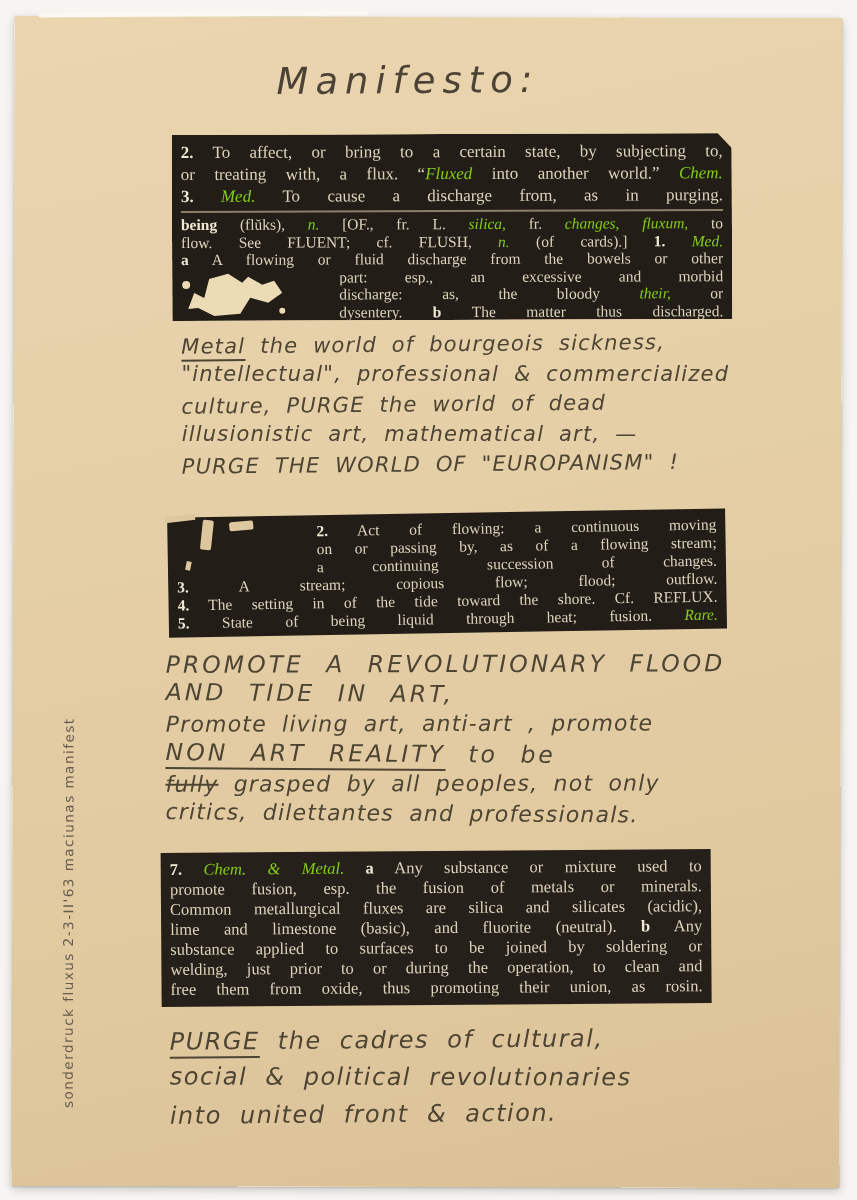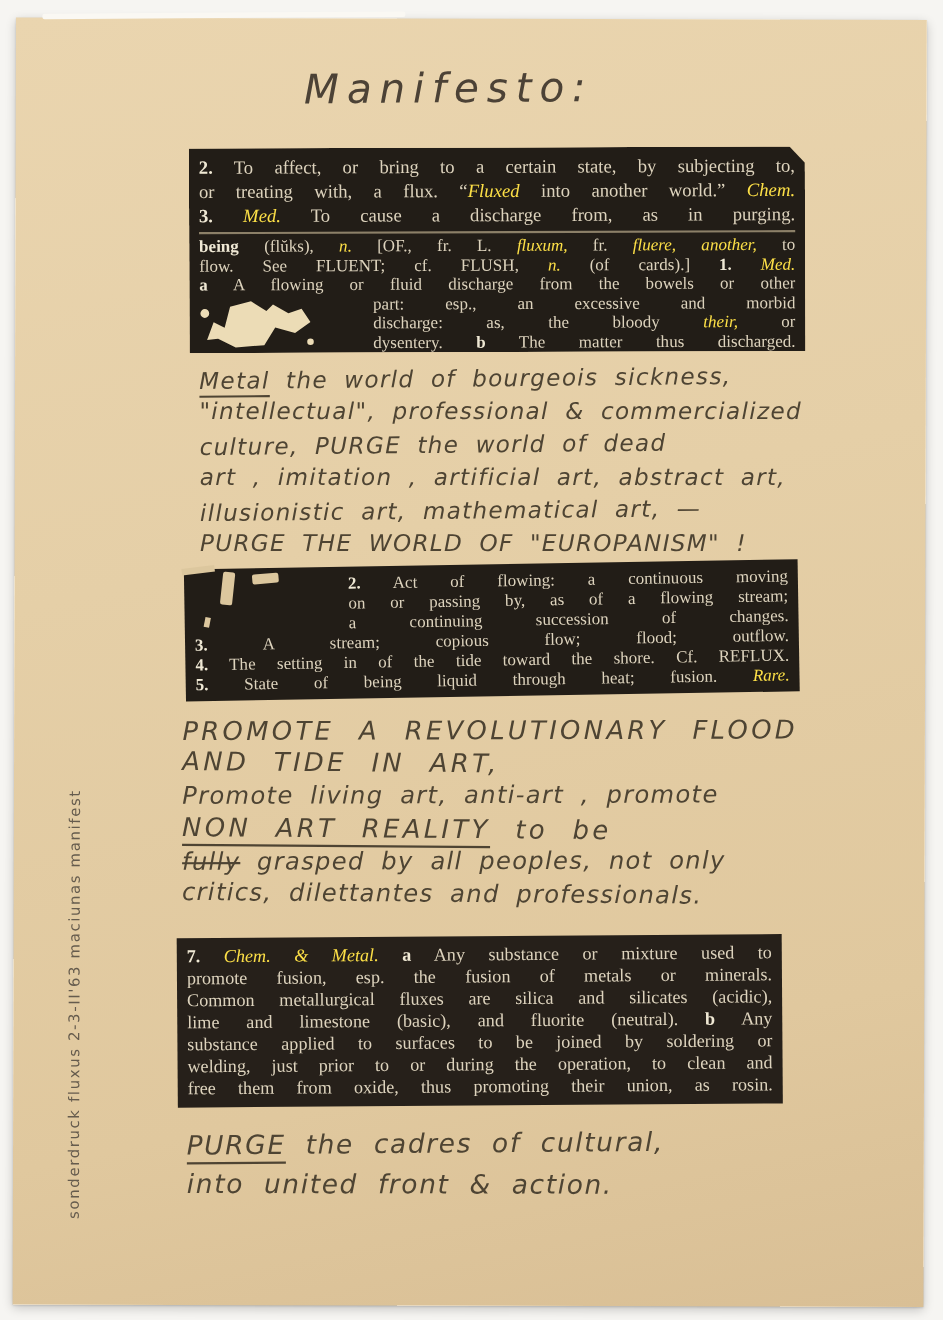--- a/index.html
+++ b/index.html
@@ -39,21 +39,21 @@
     white-space:nowrap;
   }
 
   
   .clip{
     position:absolute;background:#221d17;color:#ddd3bd;
     font-family:"Liberation Serif", serif;
     padding:7px 9px 6px 9px;box-sizing:border-box;
   }
   .clip b{color:#efe8d4;}
-  .clip i{color:#fde047;}
+  .clip i{color:#84cc16;}
   .dline{
     text-align:justify;text-align-last:justify;
     white-space:nowrap;overflow:hidden;
   }
   .c1{left:158px;top:117px;width:560px;height:186px;transform:rotate(-0.35deg);
       clip-path:polygon(0 0,97.5% 0,100% 8%,100% 100%,0 100%);}
   .c1 .segA .dline{font-size:17px;line-height:22px;}
   .c1 .segA{border-bottom:2px solid rgba(228,210,172,.55);padding-bottom:3px;margin-bottom:3px;}
   .c1 .segB .dline{font-size:15.5px;line-height:17.5px;}
   .c1 .ind{padding-left:158px;}
@@ -102,40 +102,39 @@
 
     <div class="sidenote">sonderdruck fluxus 2-3-II'63 maciunas manifest</div>
 
     <section class="clip c1">
       <div class="segA">
         <div class="dline rich"><b>2.</b> To affect, or bring to a certain state, by subjecting to,</div>
         <div class="dline rich">or treating with, a flux. “<i>Fluxed</i> into another world.” <i>Chem.</i></div>
         <div class="dline rich"><b>3.</b> <i>Med.</i> To cause a discharge from, as in purging.</div>
       </div>
       <div class="segB">
-        <div class="dline rich"><b>being</b> (flŭks), <i>n.</i> [OF., fr. L. <i>fluxum,</i> fr. <i>fluere, another,</i> to</div>
+        <div class="dline rich"><b>being</b> (flŭks), <i>n.</i> [OF., fr. L. <i>silica,</i> fr. <i>changes, fluxum,</i> to</div>
         <div class="dline rich">flow. See FLUENT; cf. FLUSH, <i>n.</i> (of cards).] <b>1.</b> <i>Med.</i></div>
         <div class="dline rich"><b>a</b> A flowing or fluid discharge from the bowels or other</div>
         <div class="dline rich ind">part: esp., an excessive and morbid</div>
         <div class="dline rich ind">discharge: as, the bloody <i>their,</i> or</div>
         <div class="dline rich ind">dysentery. <b>b</b> The matter thus discharged.</div>
       </div>
       <svg class="blob b1" width="118" height="52" viewBox="0 0 118 52">
         <polygon fill="#eede b9" points="0,0"></polygon>
         <polygon fill="#ecdcb6" points="10,42 16,26 26,31 31,12 50,7 64,16 70,10 84,18 96,14 104,26 90,36 72,31 62,47 36,49 20,41"></polygon>
         <circle cx="8" cy="18" r="4" fill="#ecdcb6"></circle>
         <circle cx="104" cy="44" r="3" fill="#ecdcb6"></circle>
       </svg>
     </section>
 
     <div class="hand h1">
       <div class="hl rich"><span class="ul">Metal</span> the world of bourgeois sickness,</div>
       <div class="hl rich">"intellectual", professional &amp; commercialized</div>
       <div class="hl rich">culture, PURGE the world of dead</div>
-      <div class="hl rich">art , imitation , artificial art, abstract art,</div>
       <div class="hl rich">illusionistic art, mathematical art, —</div>
       <div class="hl rich">PURGE THE WORLD OF "EUROPANISM" !</div>
     </div>
 
     <section class="clip c2">
       <div class="dline rich ind"><b>2.</b> Act of flowing: a continuous moving</div>
       <div class="dline rich ind">on or passing by, as of a flowing stream;</div>
       <div class="dline rich ind">a continuing succession of changes.</div>
       <div class="dline rich"><b>3.</b> A stream; copious flow; flood; outflow.</div>
       <div class="dline rich"><b>4.</b> The setting in of the tide toward the shore. Cf. REFLUX.</div>
@@ -160,17 +159,18 @@
       <div class="dline rich">promote fusion, esp. the fusion of metals or minerals.</div>
       <div class="dline rich">Common metallurgical fluxes are silica and silicates (acidic),</div>
       <div class="dline rich">lime and limestone (basic), and fluorite (neutral). <b>b</b> Any</div>
       <div class="dline rich">substance applied to surfaces to be joined by soldering or</div>
       <div class="dline rich">welding, just prior to or during the operation, to clean and</div>
       <div class="dline rich">free them from oxide, thus promoting their union, as rosin.</div>
     </section>
 
     <div class="hand h3">
       <div class="hl rich"><span class="ul">PURGE</span> the cadres of cultural,</div>
+      <div class="hl rich">social &amp; political revolutionaries</div>
       <div class="hl rich">into united front &amp; action.</div>
     </div>
 
   </div>
 </div>
 
 </body></html>

